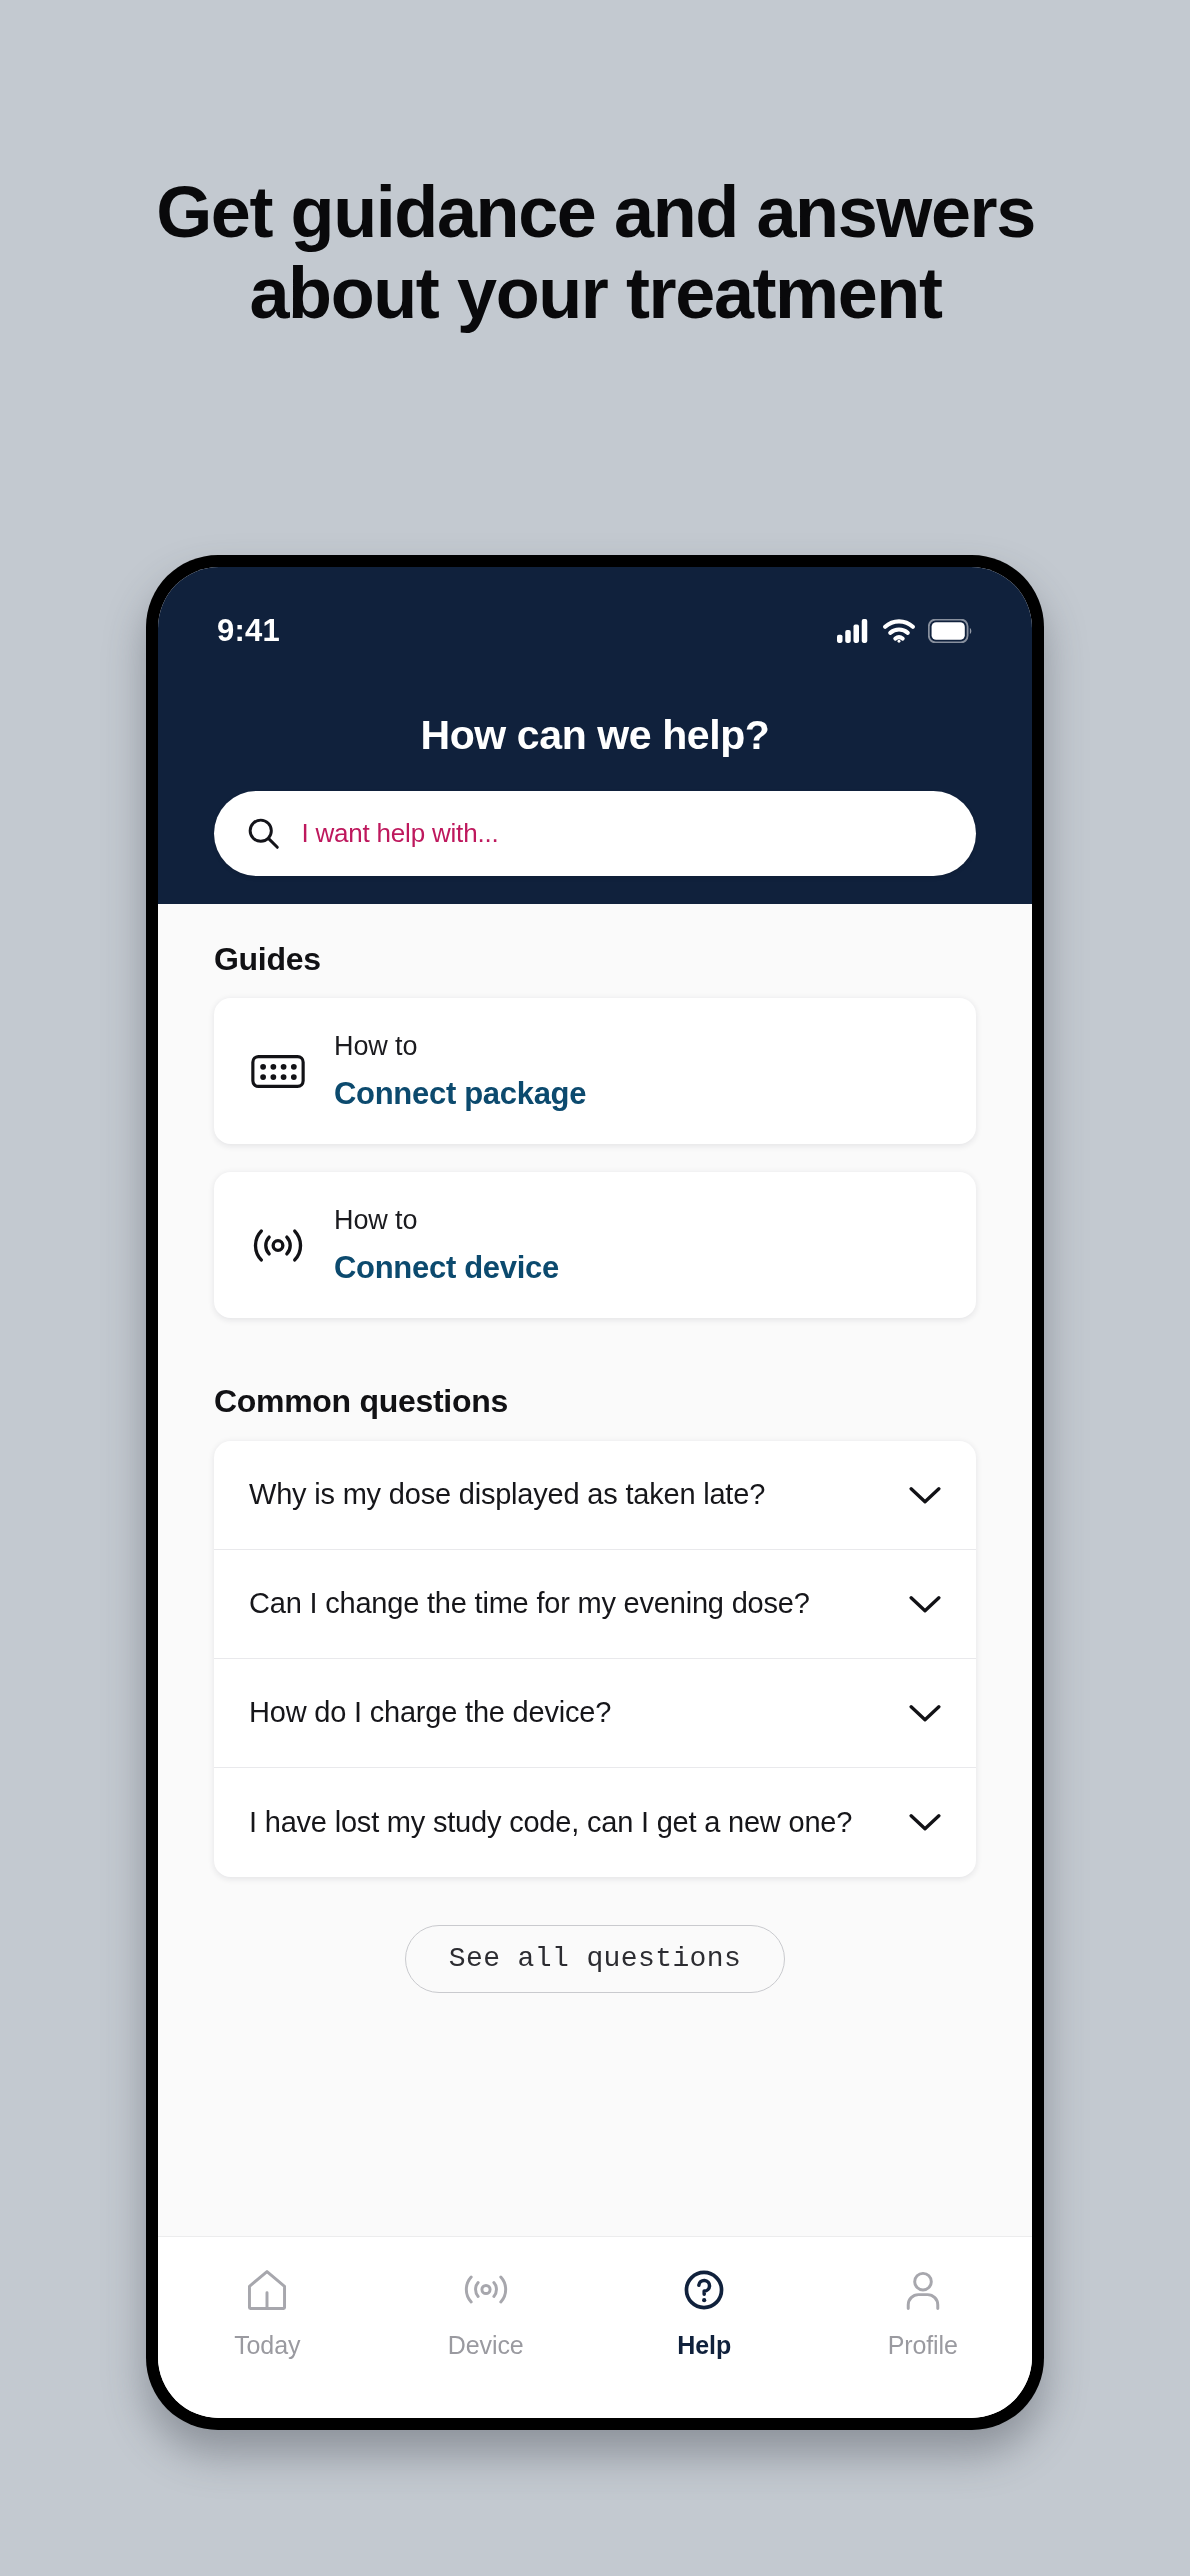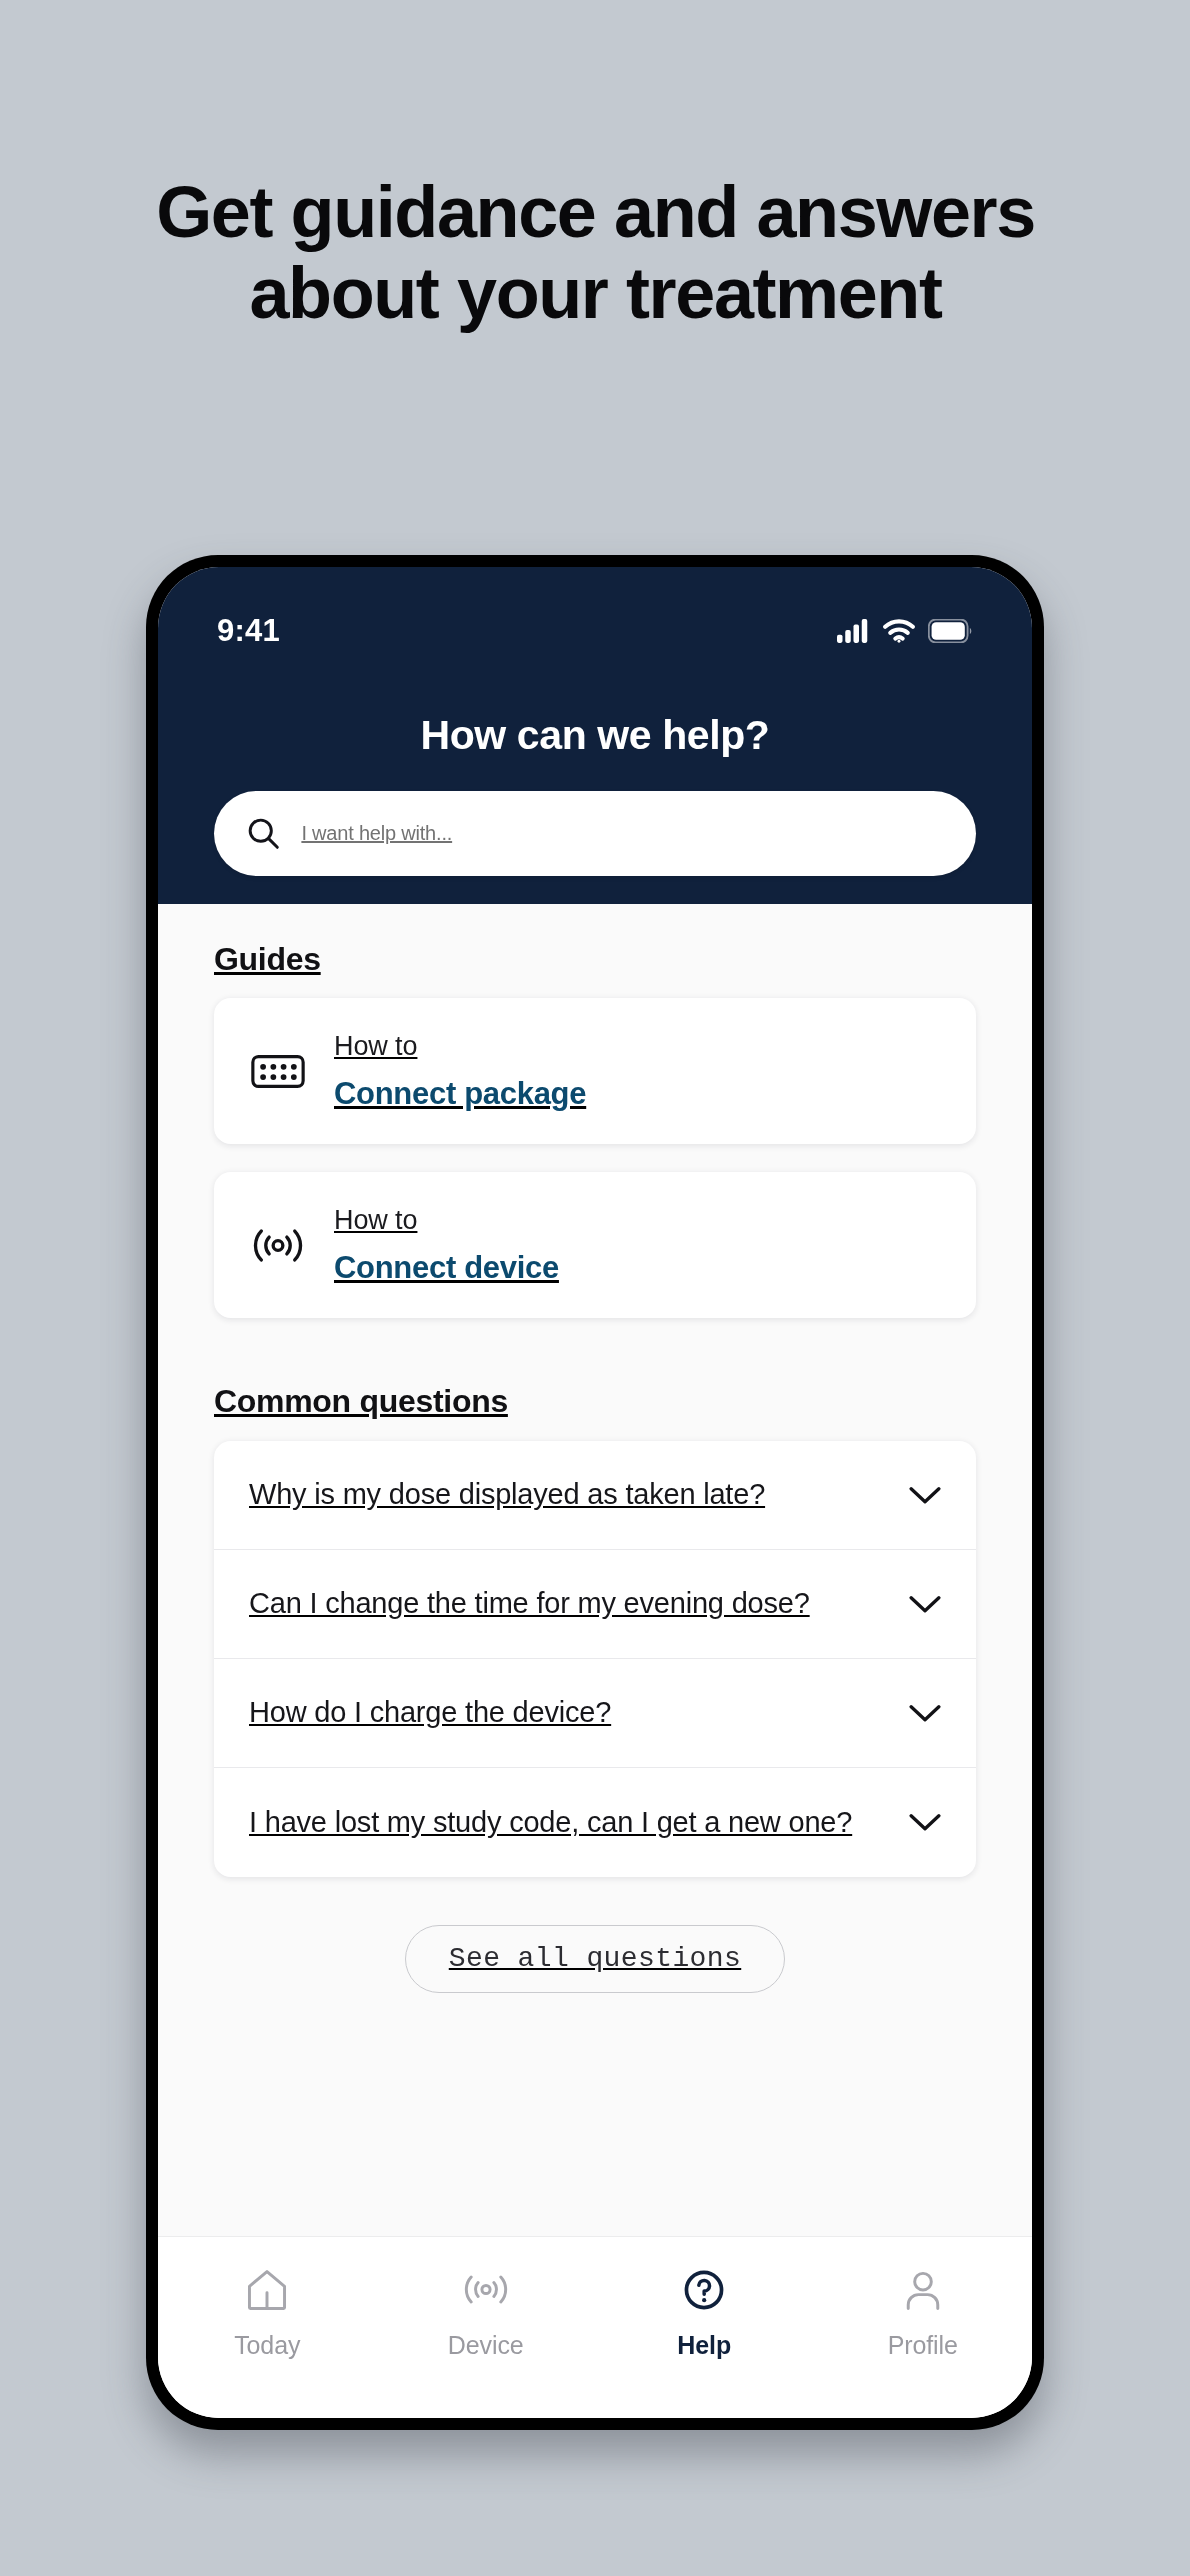--- a/index.html
+++ b/index.html
@@ -82,33 +82,31 @@
     background:#ffffff;
     border-radius:43px;
     display:flex;
     align-items:center;
     gap:20.4px;
     padding:0 32px;
     box-shadow:0 1.9px 4.6px rgba(0,0,0,.10);
   }
   .search-field svg { flex:0 0 auto; display:block; }
   .search-placeholder {
-    font-size:20px;
-    color:#737373;
+    font-size:26px;
+    color:#be185d;
     letter-spacing:-0.2px;
-    text-decoration:underline;
   }
 
   
   .content {
     flex:1 1 auto;
     background:#fafafa;
     overflow:hidden;
     padding:0 0 0 0;
-    text-decoration:underline;
   }
   .section-title {
     font-size:32px;
     font-weight:bold;
     color:#111114;
     letter-spacing:-0.3px;
     padding:37px 56px 20.4px 56px;
   }
 
   .card {

